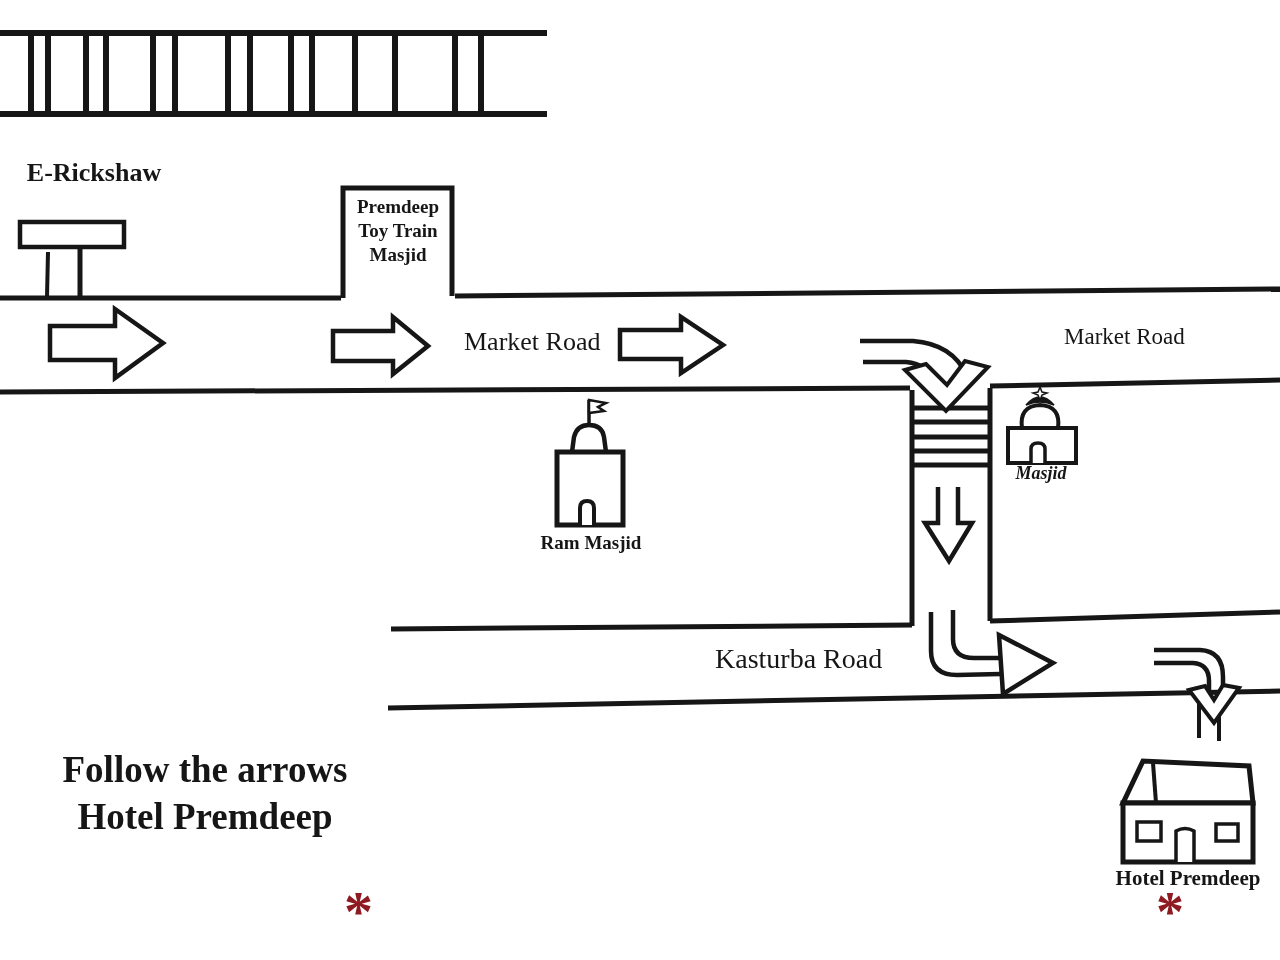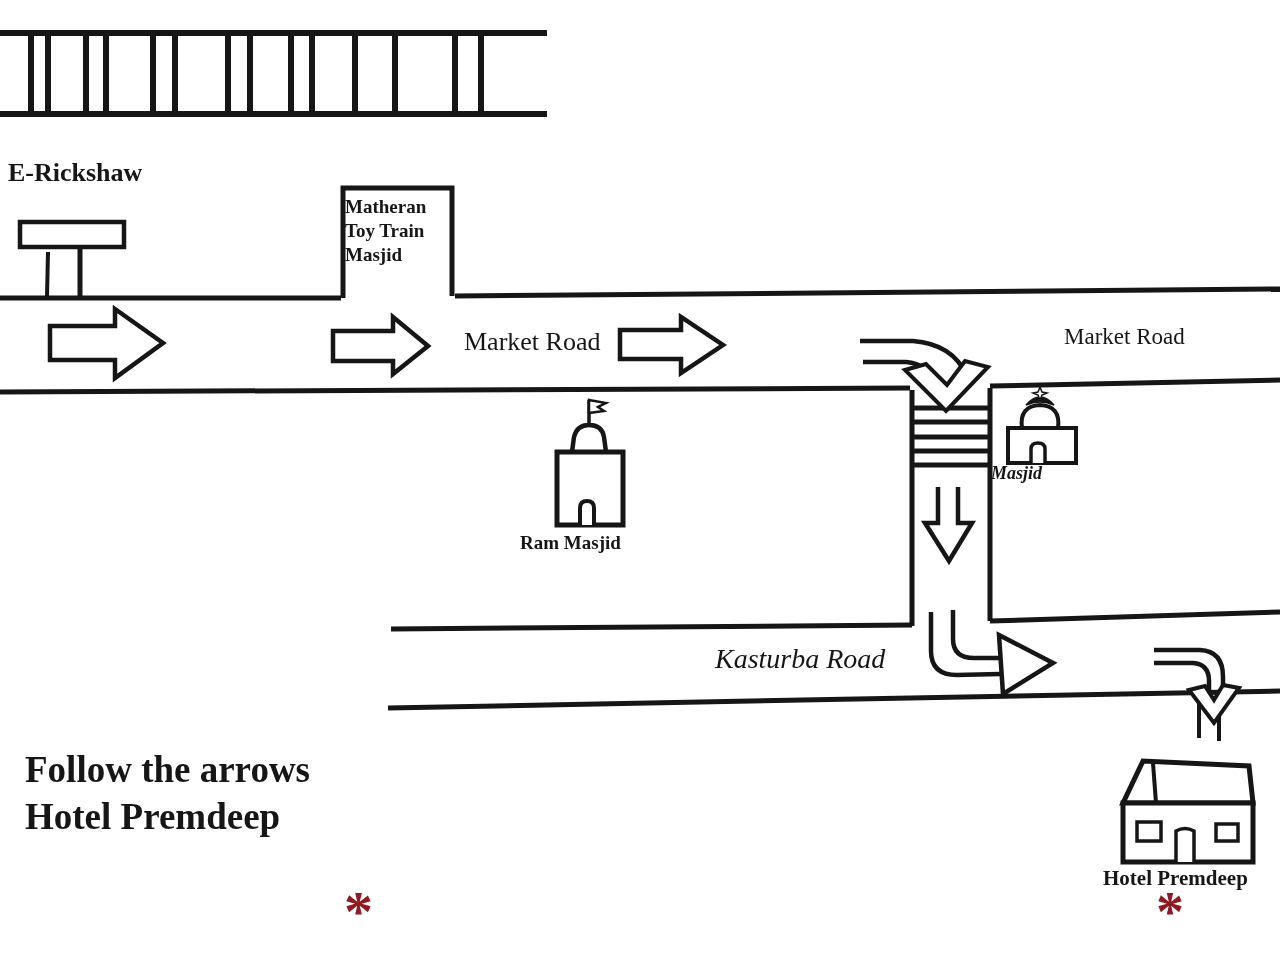--- a/index.html
+++ b/index.html
@@ -2,21 +2,21 @@
 <html><head>
 <meta charset="utf-8">
 <style>
   html,body{margin:0;padding:0;background:#ffffff;}
   .stage{position:relative;width:1280px;height:960px;background:#ffffff;overflow:hidden;
          font-family:"Liberation Serif","DejaVu Serif",serif;color:#161616;}
   .stage svg{position:absolute;left:0;top:0;}
   .lbl{position:absolute;white-space:nowrap;color:#161616;
        font-family:"Liberation Serif","DejaVu Serif",serif;}
   .bold{font-weight:bold;}
-  .center{}
+  .center{text-align:center;}
   .road-name{font-weight:normal;}
   .asterisk{color:#8e1a22;font-weight:bold;line-height:1;}
 </style>
 </head>
 <body>
 
 <div class="stage">
 
   <svg width="1280" height="960" viewBox="0 0 1280 960">
     <g stroke="#161616" fill="none" stroke-linecap="butt">
@@ -128,30 +128,30 @@
         <path d="M1176,862 V831 Q1185,826 1194,831 V862" stroke-width="3.5"></path>
       </g>
     </g>
   </svg>
 
   <div class="lbl bold center" style="left:8px;top:157px;width:172px;font-size:26px;line-height:31px;">
     <div>E-Rickshaw</div>
   </div>
 
   <div class="lbl bold center" style="left:345px;top:195px;width:106px;font-size:19px;line-height:24px;">
-    <div>Matheran</div>
+    <div>Premdeep</div>
     <div>Toy Train</div>
     <div>Masjid</div>
   </div>
 
   <div class="lbl road-name" style="left:464px;top:327px;font-size:26px;">Market Road</div>
 
   <div class="lbl road-name" style="left:1064px;top:324px;font-size:23px;">Market Road</div>
 
-  <div class="lbl road-name" style="left:715px;top:643px;font-size:28px;font-style:italic;">Kasturba Road</div>
+  <div class="lbl road-name" style="left:715px;top:643px;font-size:28px;">Kasturba Road</div>
 
   <div class="lbl bold center" style="left:520px;top:532px;width:142px;font-size:19px;">Ram Masjid</div>
 
   <div class="lbl bold center" style="left:991px;top:463px;width:100px;font-size:18px;font-style:italic;">Masjid</div>
 
   <div class="lbl bold center" style="left:1103px;top:866px;width:170px;font-size:21px;">Hotel Premdeep</div>
 
   <div class="lbl asterisk" style="left:1156px;top:884px;font-size:56px;">*</div>
 
   <div class="lbl bold center" style="left:25px;top:746px;width:360px;font-size:37px;line-height:47px;">

